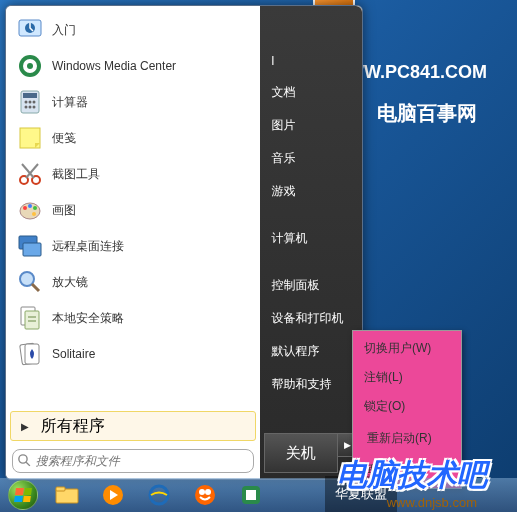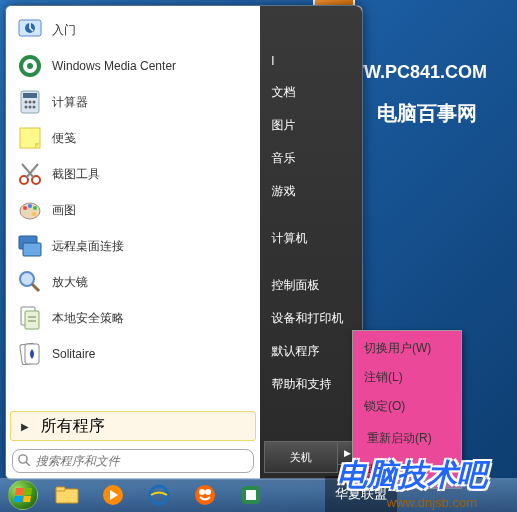--- a/index.html
+++ b/index.html
@@ -25,21 +25,21 @@
 
 .search-box { margin: 6px; height: 24px; display: flex; align-items: center; border: 1px solid #aaa; border-radius: 8px; padding: 0 4px; background: #fff; justify-content: space-between; }
 .search-box input { border: none; outline: none; font-size: 12px; font-style: italic; color: #999; width: 100%; }
 .search-icon { width: 16px; height: 16px; margin-right: 4px; }
 
 .right-panel { width: 103px; background: linear-gradient(180deg, #3a3a3a 0%, #2a2a2a 100%); border-radius: 0 6px 6px 0; padding: 40px 0 6px 0; display: flex; flex-direction: column; }
 .right-item { color: #fff; font-size: 12px; padding: 8px 12px; cursor: pointer; }
 .right-spacer { height: 14px; }
 
 .power-row { display: flex; margin: 0 4px; }
-.power-btn { flex: 1; height: 32px; background: linear-gradient(180deg, #555, #333); border: 1px solid #666; color: #fff; font-size: 11px; display: flex; align-items: center; justify-content: center; cursor: pointer; font-family: Liberation Mono, monospace; }
+.power-btn { flex: 1; height: 40px; background: linear-gradient(180deg, #555, #333); border: 1px solid #666; color: #fff; font-size: 15px; display: flex; align-items: center; justify-content: center; cursor: pointer; font-family: Liberation Mono, monospace; }
 .power-arrow { width: 20px; height: 24px; background: linear-gradient(180deg, #555, #333); border: 1px solid #666; border-left: 0; display: flex; align-items: center; justify-content: center; color: #fff; font-size: 9px; cursor: pointer; }
 
 .submenu { position: absolute; left: 352px; top: 330px; width: 110px; background: #ec4899; border: 1px solid #999; box-shadow: 2px 2px 6px rgba(0,0,0,0.4); padding: 3px; }
 .submenu-item { font-size: 12px; padding: 6px 8px; cursor: pointer; color: #333; }
 .submenu-highlight { border: 3px solid #ec4899; }
 
 .taskbar { position: absolute; bottom: 0; left: 0; right: 0; height: 34px; background: linear-gradient(180deg, rgba(120,160,200,0.6), rgba(60,90,130,0.7)); display: flex; align-items: center; padding: 0 2px; }
 .start-orb { width: 42px; height: 34px; display: flex; align-items: center; justify-content: center; cursor: pointer; }
 .start-orb-inner { width: 30px; height: 30px; border-radius: 50%; background: radial-gradient(circle at 30% 30%, #9ee05c, #3b8a1f 60%, #1a4a0a); border: 1px solid rgba(255,255,255,0.3); display: flex; align-items: center; justify-content: center; }
 .win-flag { width: 16px; height: 14px; display: grid; grid-template-columns: 1fr 1fr; grid-template-rows: 1fr 1fr; gap: 1px; transform: skewX(-8deg); }

